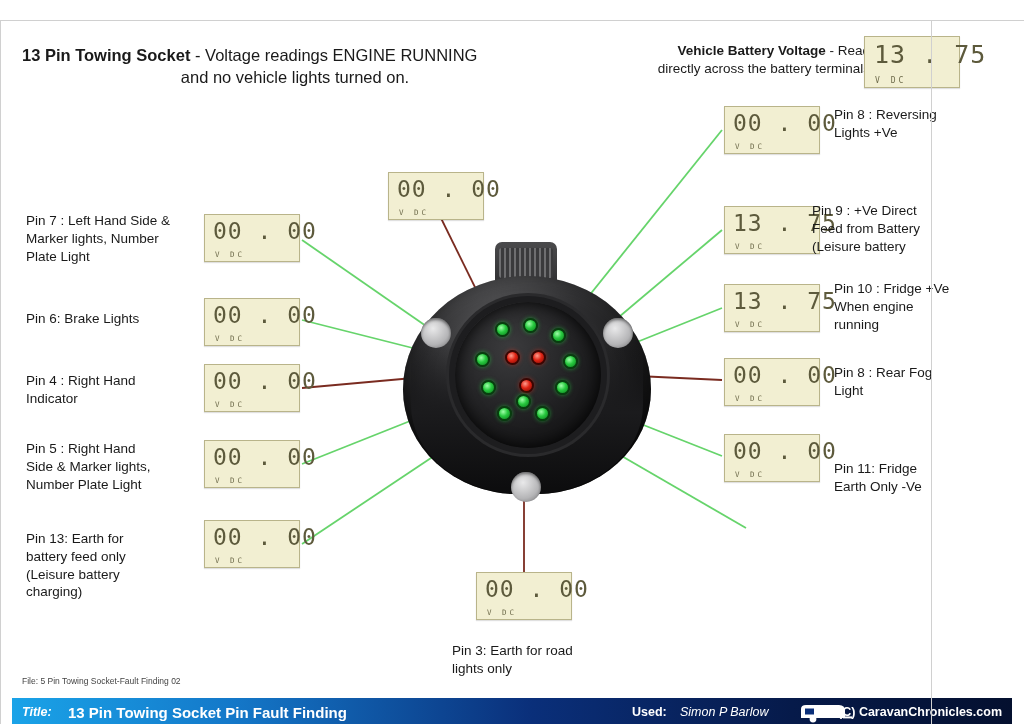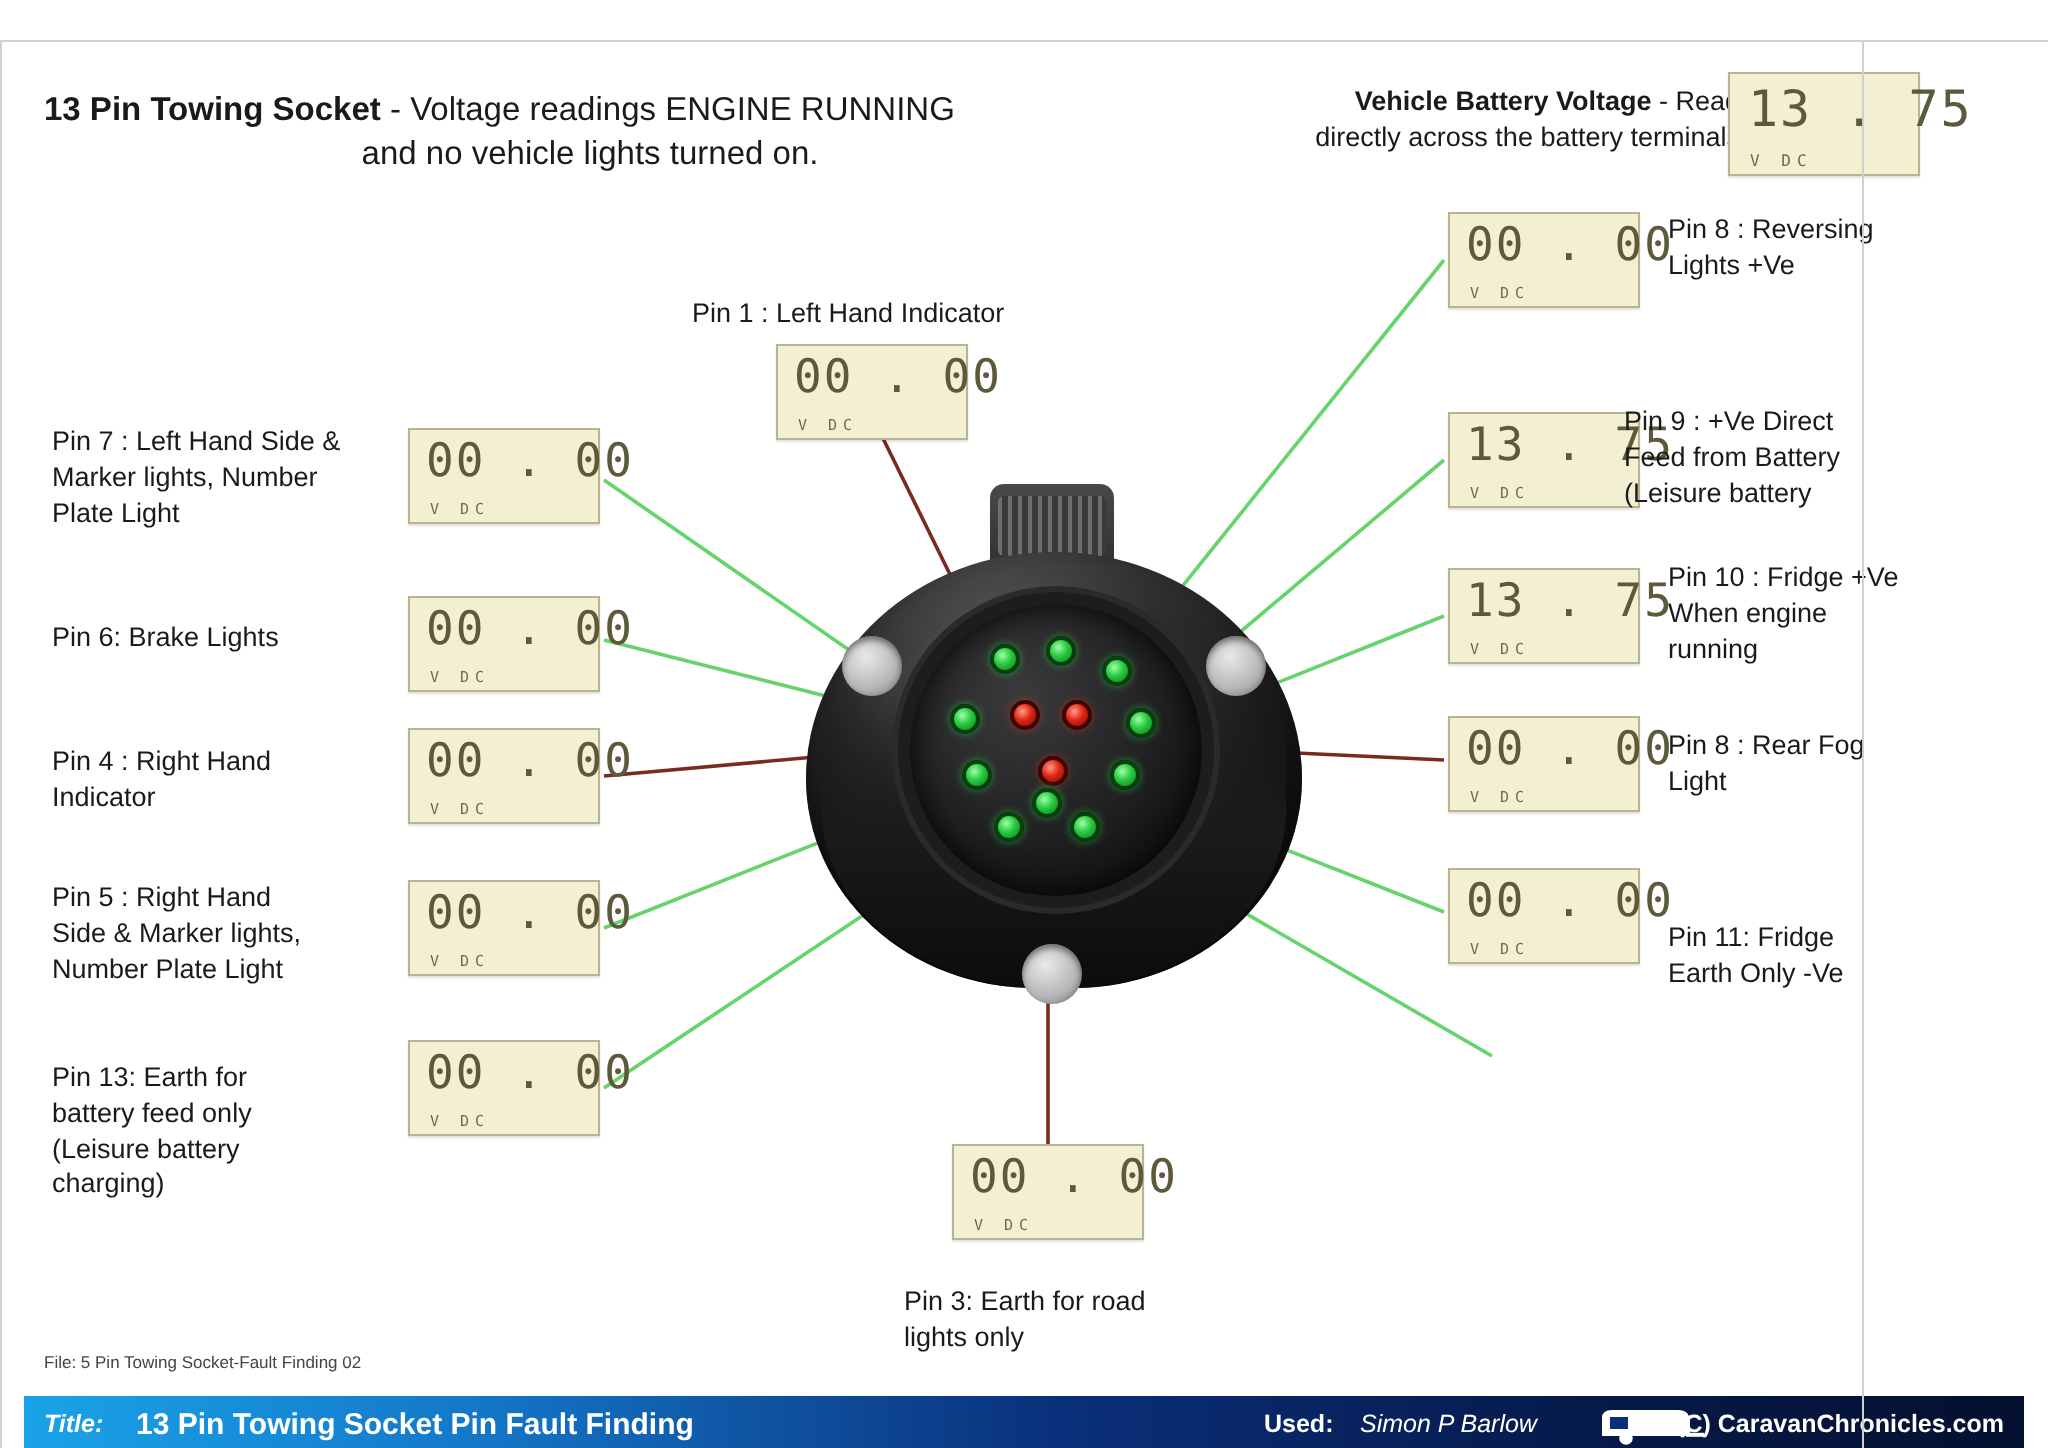--- a/index.html
+++ b/index.html
@@ -345,21 +345,20 @@
   <div class="lcd small" style="left:724px; top:414px; width:96px; height:48px;">
     <span class="digits">00 . 00</span>
     <span class="units">V   DC</span>
   </div>
 
   <div class="lcd small" style="left:476px; top:552px; width:96px; height:48px;">
     <span class="digits">00 . 00</span>
     <span class="units">V   DC</span>
   </div>
 
-  <div class="lbl" style="left: 346px; top: 128px; width: 200px; white-space: pre-line;">Pin 1 : Left Hand Indicator</div>
   <div class="lbl" style="left: 26px; top: 192px; width: 178px; white-space: pre-line;">Pin 7 : Left Hand Side &amp;
 Marker lights, Number
 Plate Light</div>
   <div class="lbl" style="left: 26px; top: 290px; width: 178px; white-space: pre-line;">Pin 6: Brake Lights</div>
   <div class="lbl" style="left: 26px; top: 352px; width: 178px; white-space: pre-line;">Pin 4 : Right Hand
 Indicator</div>
   <div class="lbl" style="left: 26px; top: 420px; width: 180px; white-space: pre-line;">Pin 5 : Right Hand
 Side &amp; Marker lights,
 Number Plate Light</div>
   <div class="lbl" style="left: 26px; top: 510px; width: 180px; white-space: pre-line;">Pin 13: Earth for

